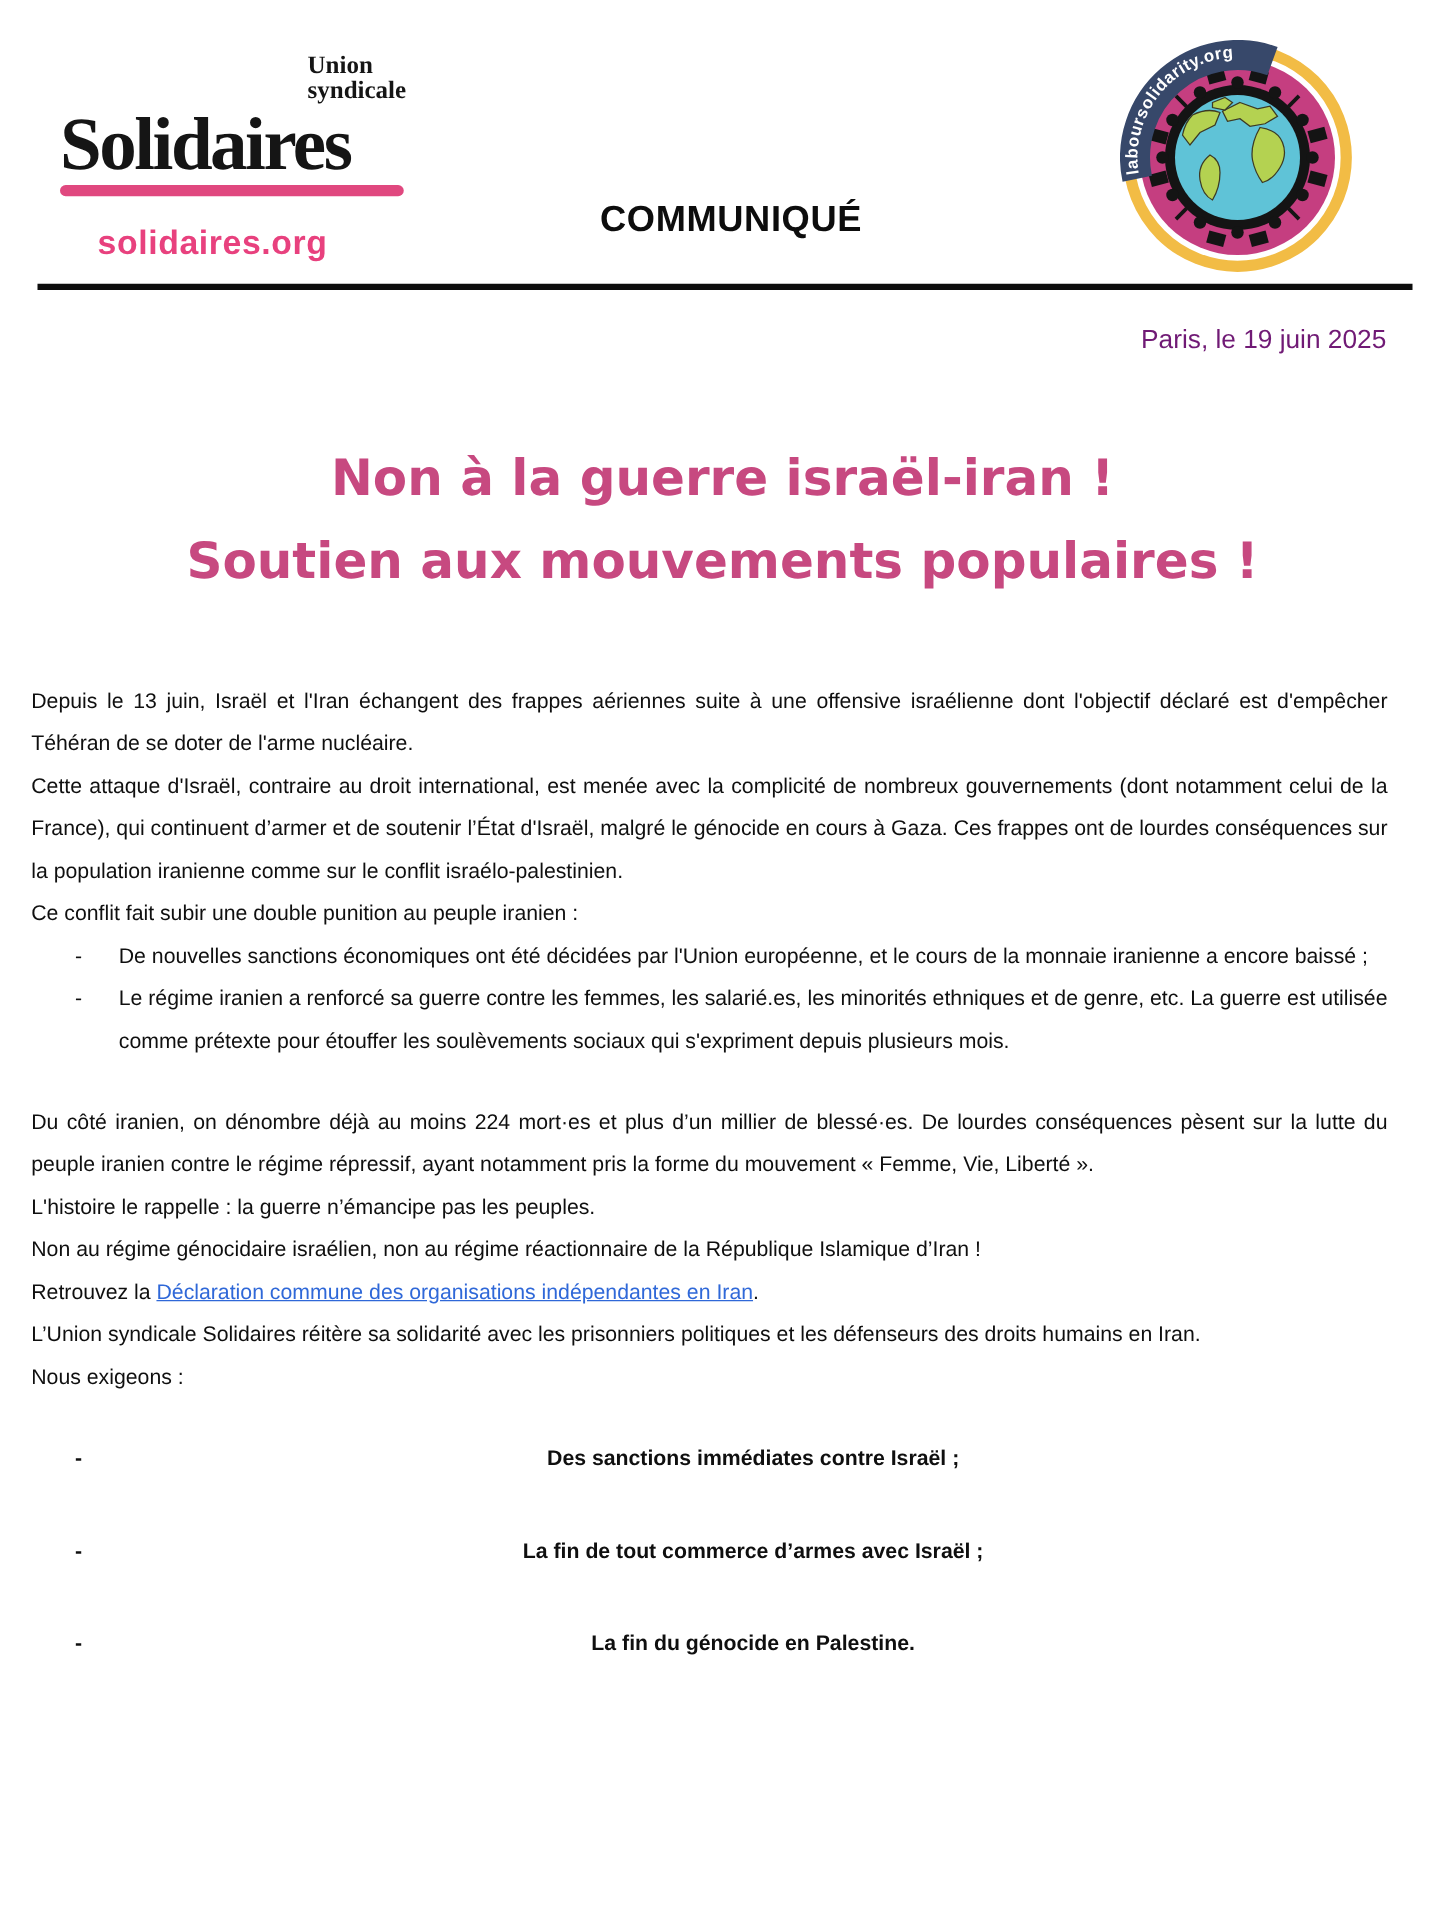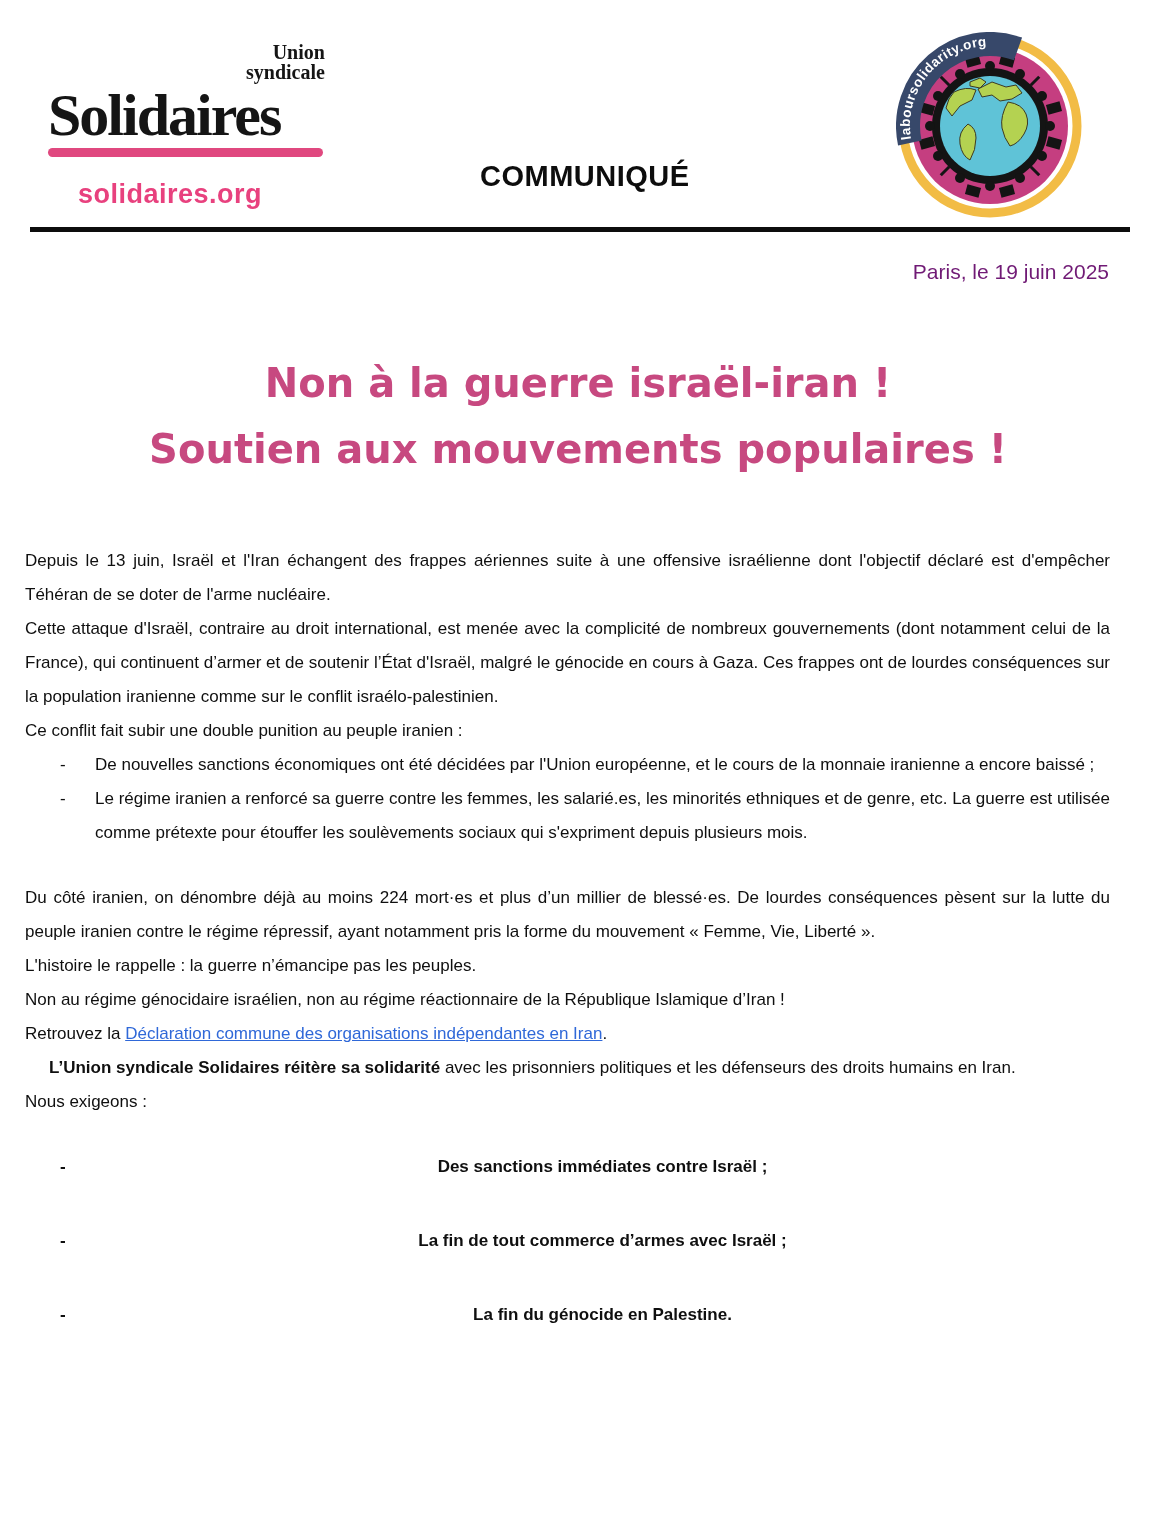--- a/index.html
+++ b/index.html
@@ -5,21 +5,21 @@
   html,body{margin:0;padding:0;background:#ffffff;}
   .page{
     position:relative;width:1156px;height:1534px;background:#ffffff;
     font-family:"Liberation Sans",sans-serif;color:#101010;overflow:hidden;
   }
 
   
   .logo-block{position:absolute;left:48px;top:36px;width:340px;}
   .union-lines{
     position:absolute;left:198px;top:6px;
-    font-family:"Liberation Serif",serif;font-weight:bold;font-size:20px;line-height:20px;color:#151515;text-align:right;
+    font-family:"Liberation Serif",serif;font-weight:bold;font-size:20px;line-height:20px;color:#151515;
   }
   .brand{
     margin-top:48px;
     font-family:"Liberation Serif",serif;font-weight:900;font-size:60px;line-height:62px;
     letter-spacing:-2px;color:#151515;
   }
   .brush-underline{width:275px;height:9px;background:#e0487f;border-radius:5px;margin-top:2px;}
   .site{
     margin-top:22px;margin-left:30px;
     font-weight:bold;font-size:27px;color:#e8417e;letter-spacing:0.5px;
@@ -44,21 +44,21 @@
   .body{
     position:absolute;top:544px;left:25px;width:1085px;
     font-size:17px;line-height:34px;text-align:justify;color:#0f0f0f;
   }
   .body p{margin:0;}
   .gap{margin-top:31px;}
   ul.dash{margin:0;padding:0;list-style:none;}
   ul.dash li{position:relative;padding-left:70px;}
   ul.dash li::before{content:"-";position:absolute;left:35px;}
   .doc-link{color:#2f68d8;text-decoration:underline;cursor:pointer;}
-  .bold{font-weight:bold;margin-left:24px;}
+  .bold{font-weight:normal;}
   ul.demands{margin:31px 0 0 0;padding:0;list-style:none;}
   ul.demands li{position:relative;padding-left:70px;font-weight:bold;margin-bottom:40px;text-align:center;}
   ul.demands li::before{content:"-";position:absolute;left:35px;}
 </style>
 </head>
 <body>
 
 <div class="page">
 
   <div class="logo-block">

